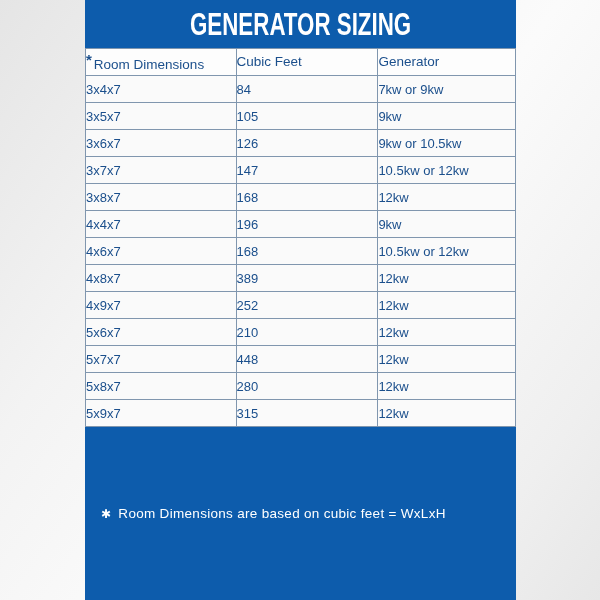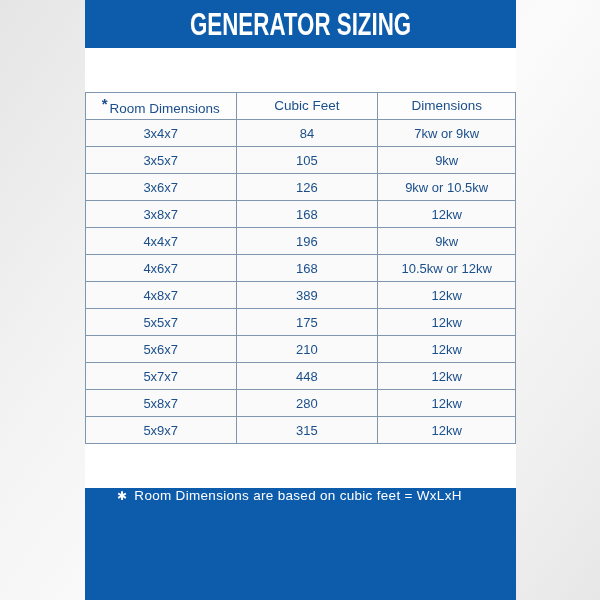--- a/index.html
+++ b/index.html
@@ -16,21 +16,20 @@
     position: relative;
     overflow: hidden;
   }
   .panel {
     position: absolute;
     left: 85px; top: 0;
     width: 431px; height: 600px;
     display: flex;
     flex-direction: column;
     background: #fff;
-    gap: 44px;
   }
   .title-band {
     height: 48px;
     flex: 0 0 48px;
     background: var(--blue);
     display: flex;
     align-items: center;
     justify-content: center;
     overflow: hidden;
   }
@@ -48,21 +47,21 @@
     border-collapse: collapse;
     table-layout: fixed;
     flex: 0 0 auto;
   }
   table.sizing col.c1 { width: 35%; }
   table.sizing col.c2 { width: 33%; }
   table.sizing col.c3 { width: 32%; }
   table.sizing th, table.sizing td {
     border: 1px solid var(--border);
     height: 27px;
-    text-align: center;
+    text-align: left;
     vertical-align: middle;
     color: var(--navy);
     background: var(--cell-bg);
     font-size: 13px;
     line-height: 1;
   }
   table.sizing th {
     font-weight: normal;
     font-size: 13.5px;
     background: #fdfdfd;
@@ -71,22 +70,22 @@
     font-weight: bold;
     font-size: 15px;
     vertical-align: 4px;
     margin-right: 2px;
     display: inline-block;
   }
   .footer-band {
     flex: 1 1 auto;
     background: var(--blue);
     display: flex;
-    align-items: flex-start;
-    padding-left: 32px;
+    align-items: center;
+    padding-left: 16px;
     color: #ffffff;
   }
   .footer-text {
     font-size: 13.5px;
     letter-spacing: 0.3px;
   }
   .footer-star {
     font-size: 12px;
     margin-right: 7px;
   }
@@ -103,38 +102,43 @@
   <table class="sizing">
     <colgroup>
       <col class="c1">
         <col class="c2">
         <col class="c3">
     </colgroup>
     <thead>
       <tr>
         <th><span class="sup-star">*</span><span>Room Dimensions</span></th>
         <th><span>Cubic Feet</span></th>
-        <th><span>Dimensions</span></th>
+        <th><span>Generator</span></th>
       </tr>
     </thead>
     <tbody>
         <tr>
           <td>3x4x7</td>
           <td>84</td>
           <td>7kw or 9kw</td>
         </tr>
         <tr>
           <td>3x5x7</td>
           <td>105</td>
           <td>9kw</td>
         </tr>
         <tr>
           <td>3x6x7</td>
           <td>126</td>
           <td>9kw or 10.5kw</td>
+        </tr>
+        <tr>
+          <td>3x7x7</td>
+          <td>147</td>
+          <td>10.5kw or 12kw</td>
         </tr>
         <tr>
           <td>3x8x7</td>
           <td>168</td>
           <td>12kw</td>
         </tr>
         <tr>
           <td>4x4x7</td>
           <td>196</td>
           <td>9kw</td>
@@ -143,22 +147,22 @@
           <td>4x6x7</td>
           <td>168</td>
           <td>10.5kw or 12kw</td>
         </tr>
         <tr>
           <td>4x8x7</td>
           <td>389</td>
           <td>12kw</td>
         </tr>
         <tr>
-          <td>5x5x7</td>
-          <td>175</td>
+          <td>4x9x7</td>
+          <td>252</td>
           <td>12kw</td>
         </tr>
         <tr>
           <td>5x6x7</td>
           <td>210</td>
           <td>12kw</td>
         </tr>
         <tr>
           <td>5x7x7</td>
           <td>448</td>

